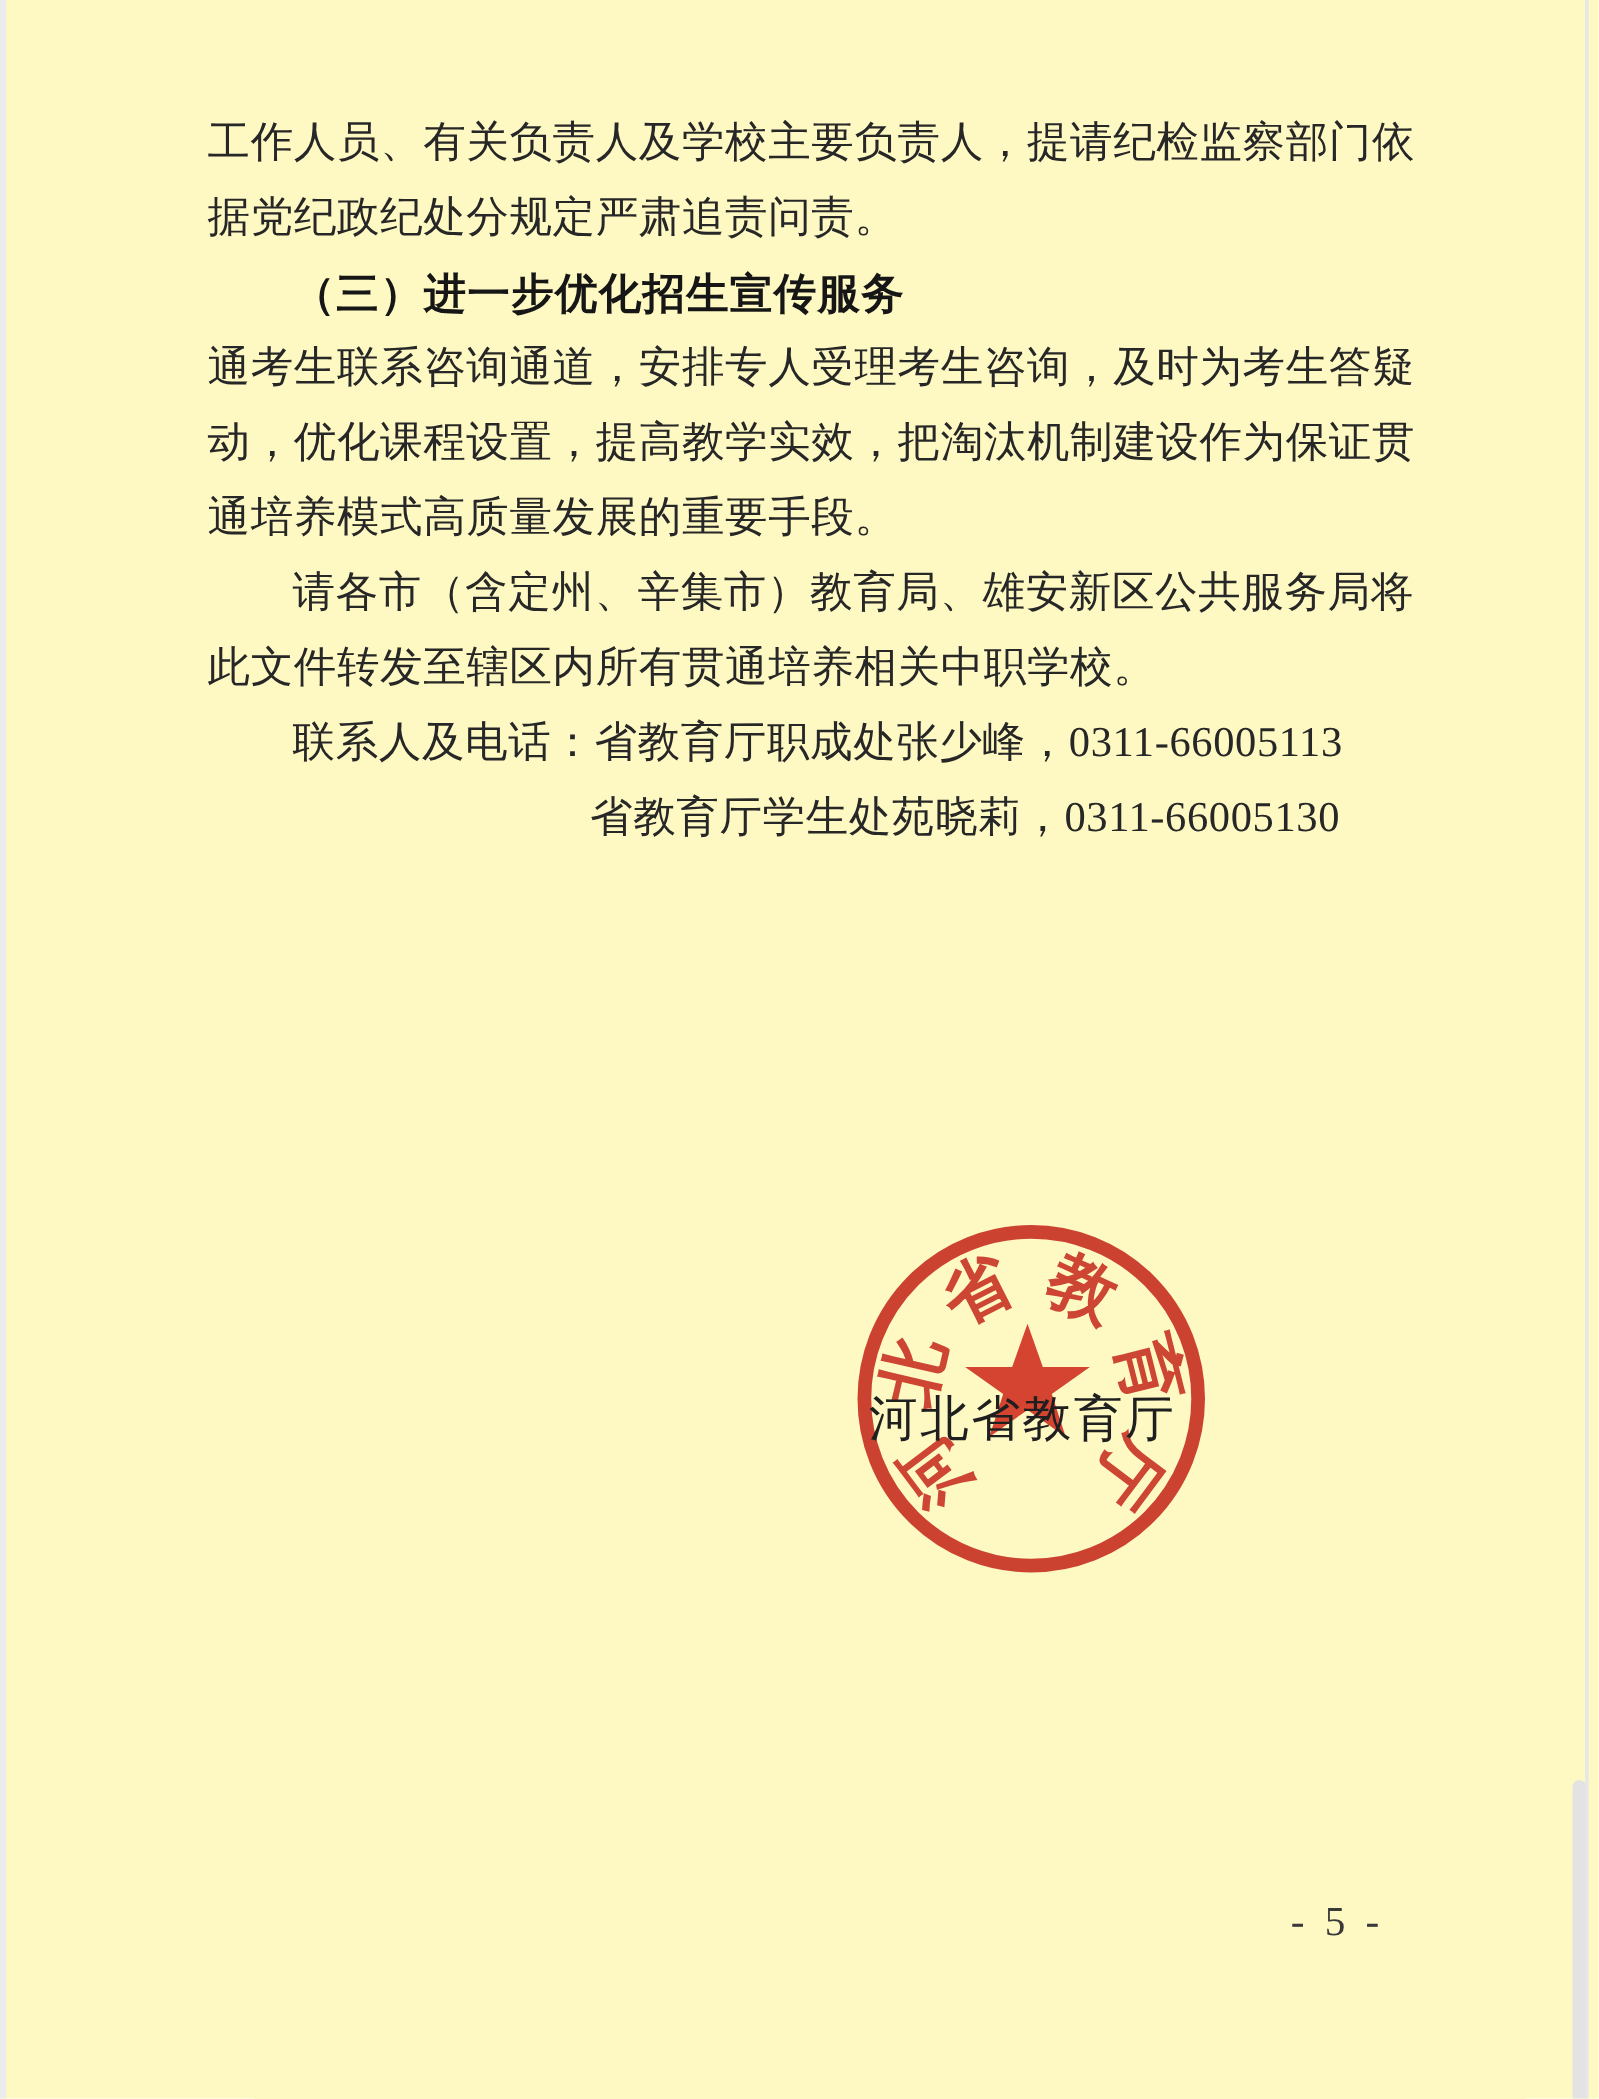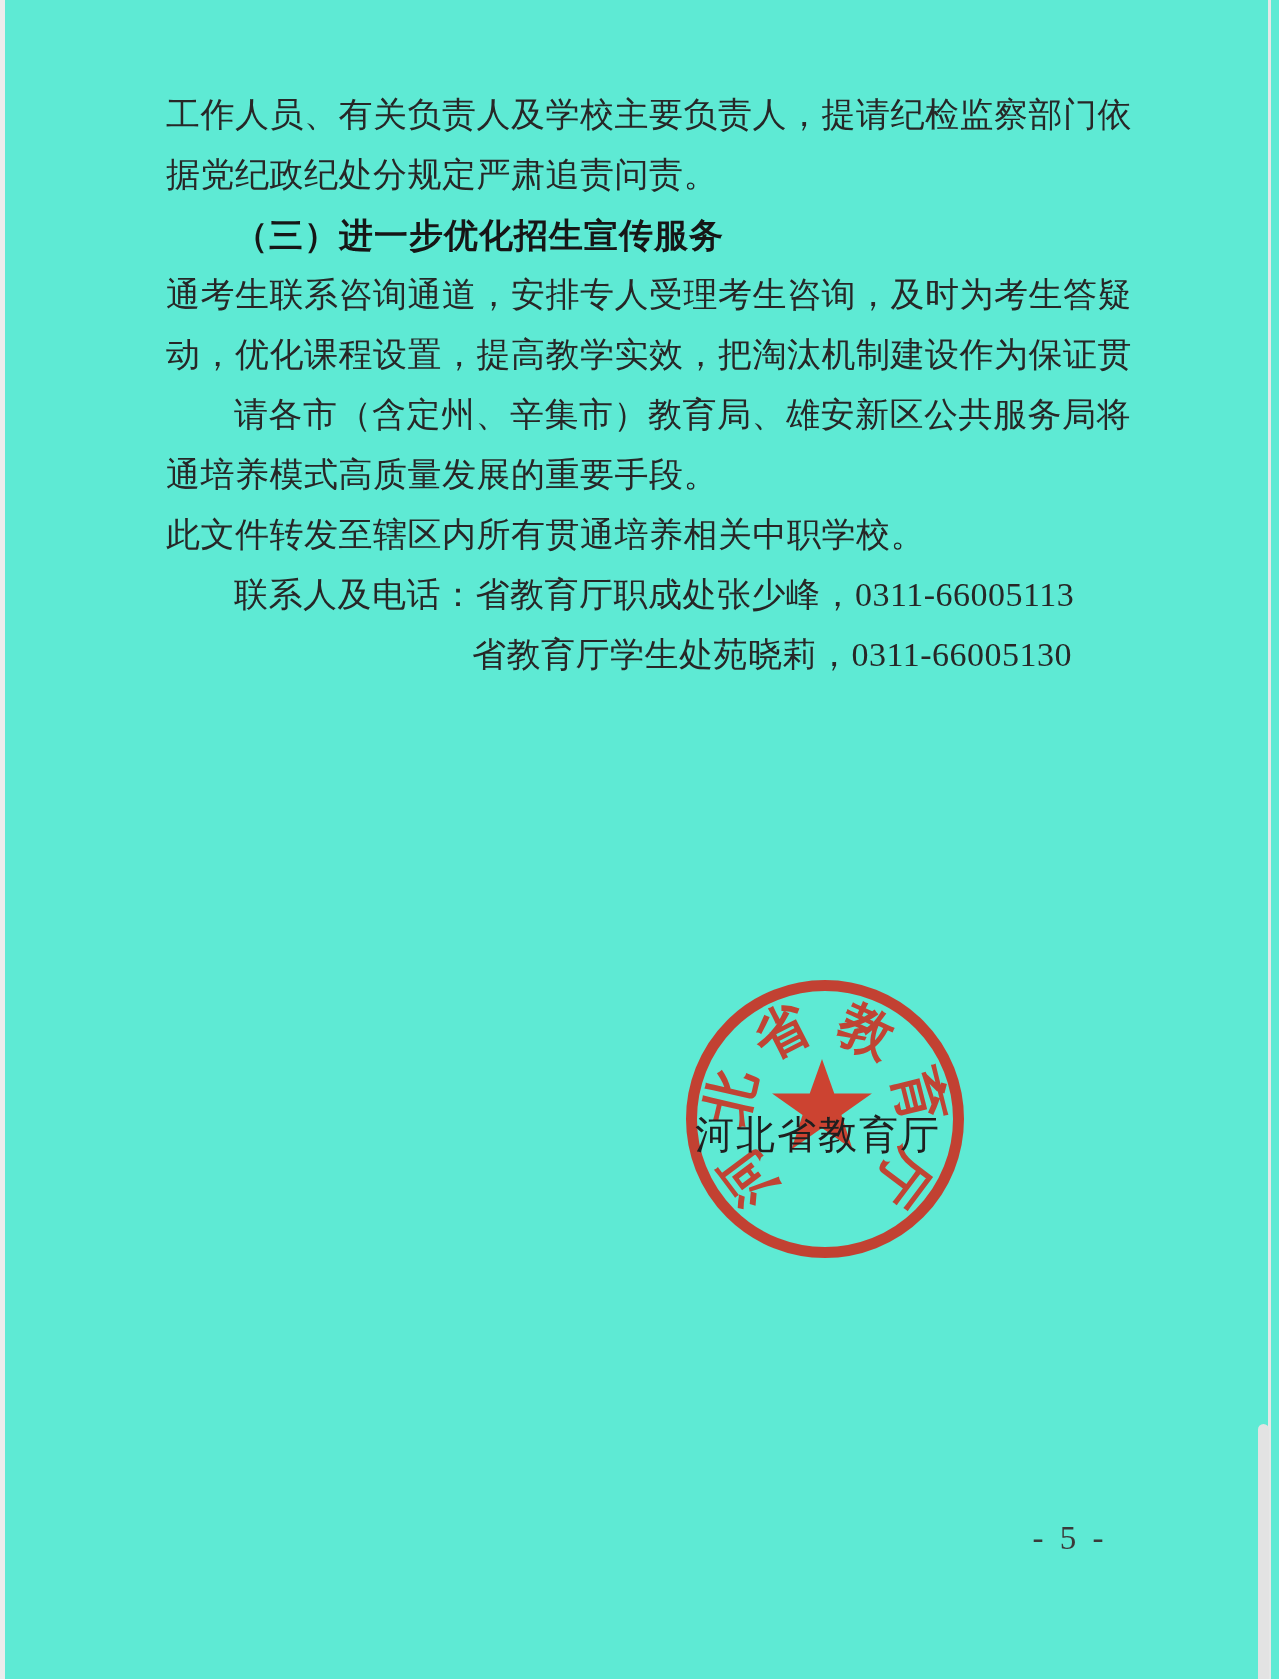--- a/index.html
+++ b/index.html
@@ -4,21 +4,21 @@
 <style>
   html, body {
     margin: 0;
     padding: 0;
     background: #ffffff;
   }
   .page {
     position: relative;
     width: 1279px;
     height: 1679px;
-    background: #5eead4;
+    background: #fef9c3;
     overflow: hidden;
     font-family: "Liberation Serif", "DejaVu Serif", serif;
   }
   
   .left-edge {
     position: absolute;
     left: 0; top: 0;
     width: 5px; height: 100%;
     background: #ececec;
   }
@@ -132,22 +132,22 @@
   <div class="left-edge"></div>
   <div class="right-edge-line"></div>
   <div class="scrollbar-thumb"></div>
 
   <div class="text-block">
     <div class="text-line l-flush">工作人员、有关负责人及学校主要负责人，提请纪检监察部门依</div>
     <div class="text-line l-flush">据党纪政纪处分规定严肃追责问责。</div>
     <div class="text-line l-indent heading">（三）进一步优化招生宣传服务</div>
     <div class="text-line l-flush">通考生联系咨询通道，安排专人受理考生咨询，及时为考生答疑</div>
     <div class="text-line l-flush">动，优化课程设置，提高教学实效，把淘汰机制建设作为保证贯</div>
+    <div class="text-line l-flush">通培养模式高质量发展的重要手段。</div>
     <div class="text-line l-indent">请各市（含定州、辛集市）教育局、雄安新区公共服务局将</div>
-    <div class="text-line l-flush">通培养模式高质量发展的重要手段。</div>
     <div class="text-line l-flush">此文件转发至辖区内所有贯通培养相关中职学校。</div>
     <div class="text-line l-indent">联系人及电话：省教育厅职成处张少峰，0311-66005113</div>
     <div class="text-line l-contact2">省教育厅学生处苑晓莉，0311-66005130</div>
   </div>
 
   <div class="seal">
     <div class="seal-ring"></div>
     <span class="seal-char" style="transform: translate(-50%,-50%) rotate(-127deg) translateY(-97px);">河</span>
     <span class="seal-char" style="transform: translate(-50%,-50%) rotate(-77deg)  translateY(-97px);">北</span>
     <span class="seal-char" style="transform: translate(-50%,-50%) rotate(-27deg)  translateY(-97px);">省</span>

